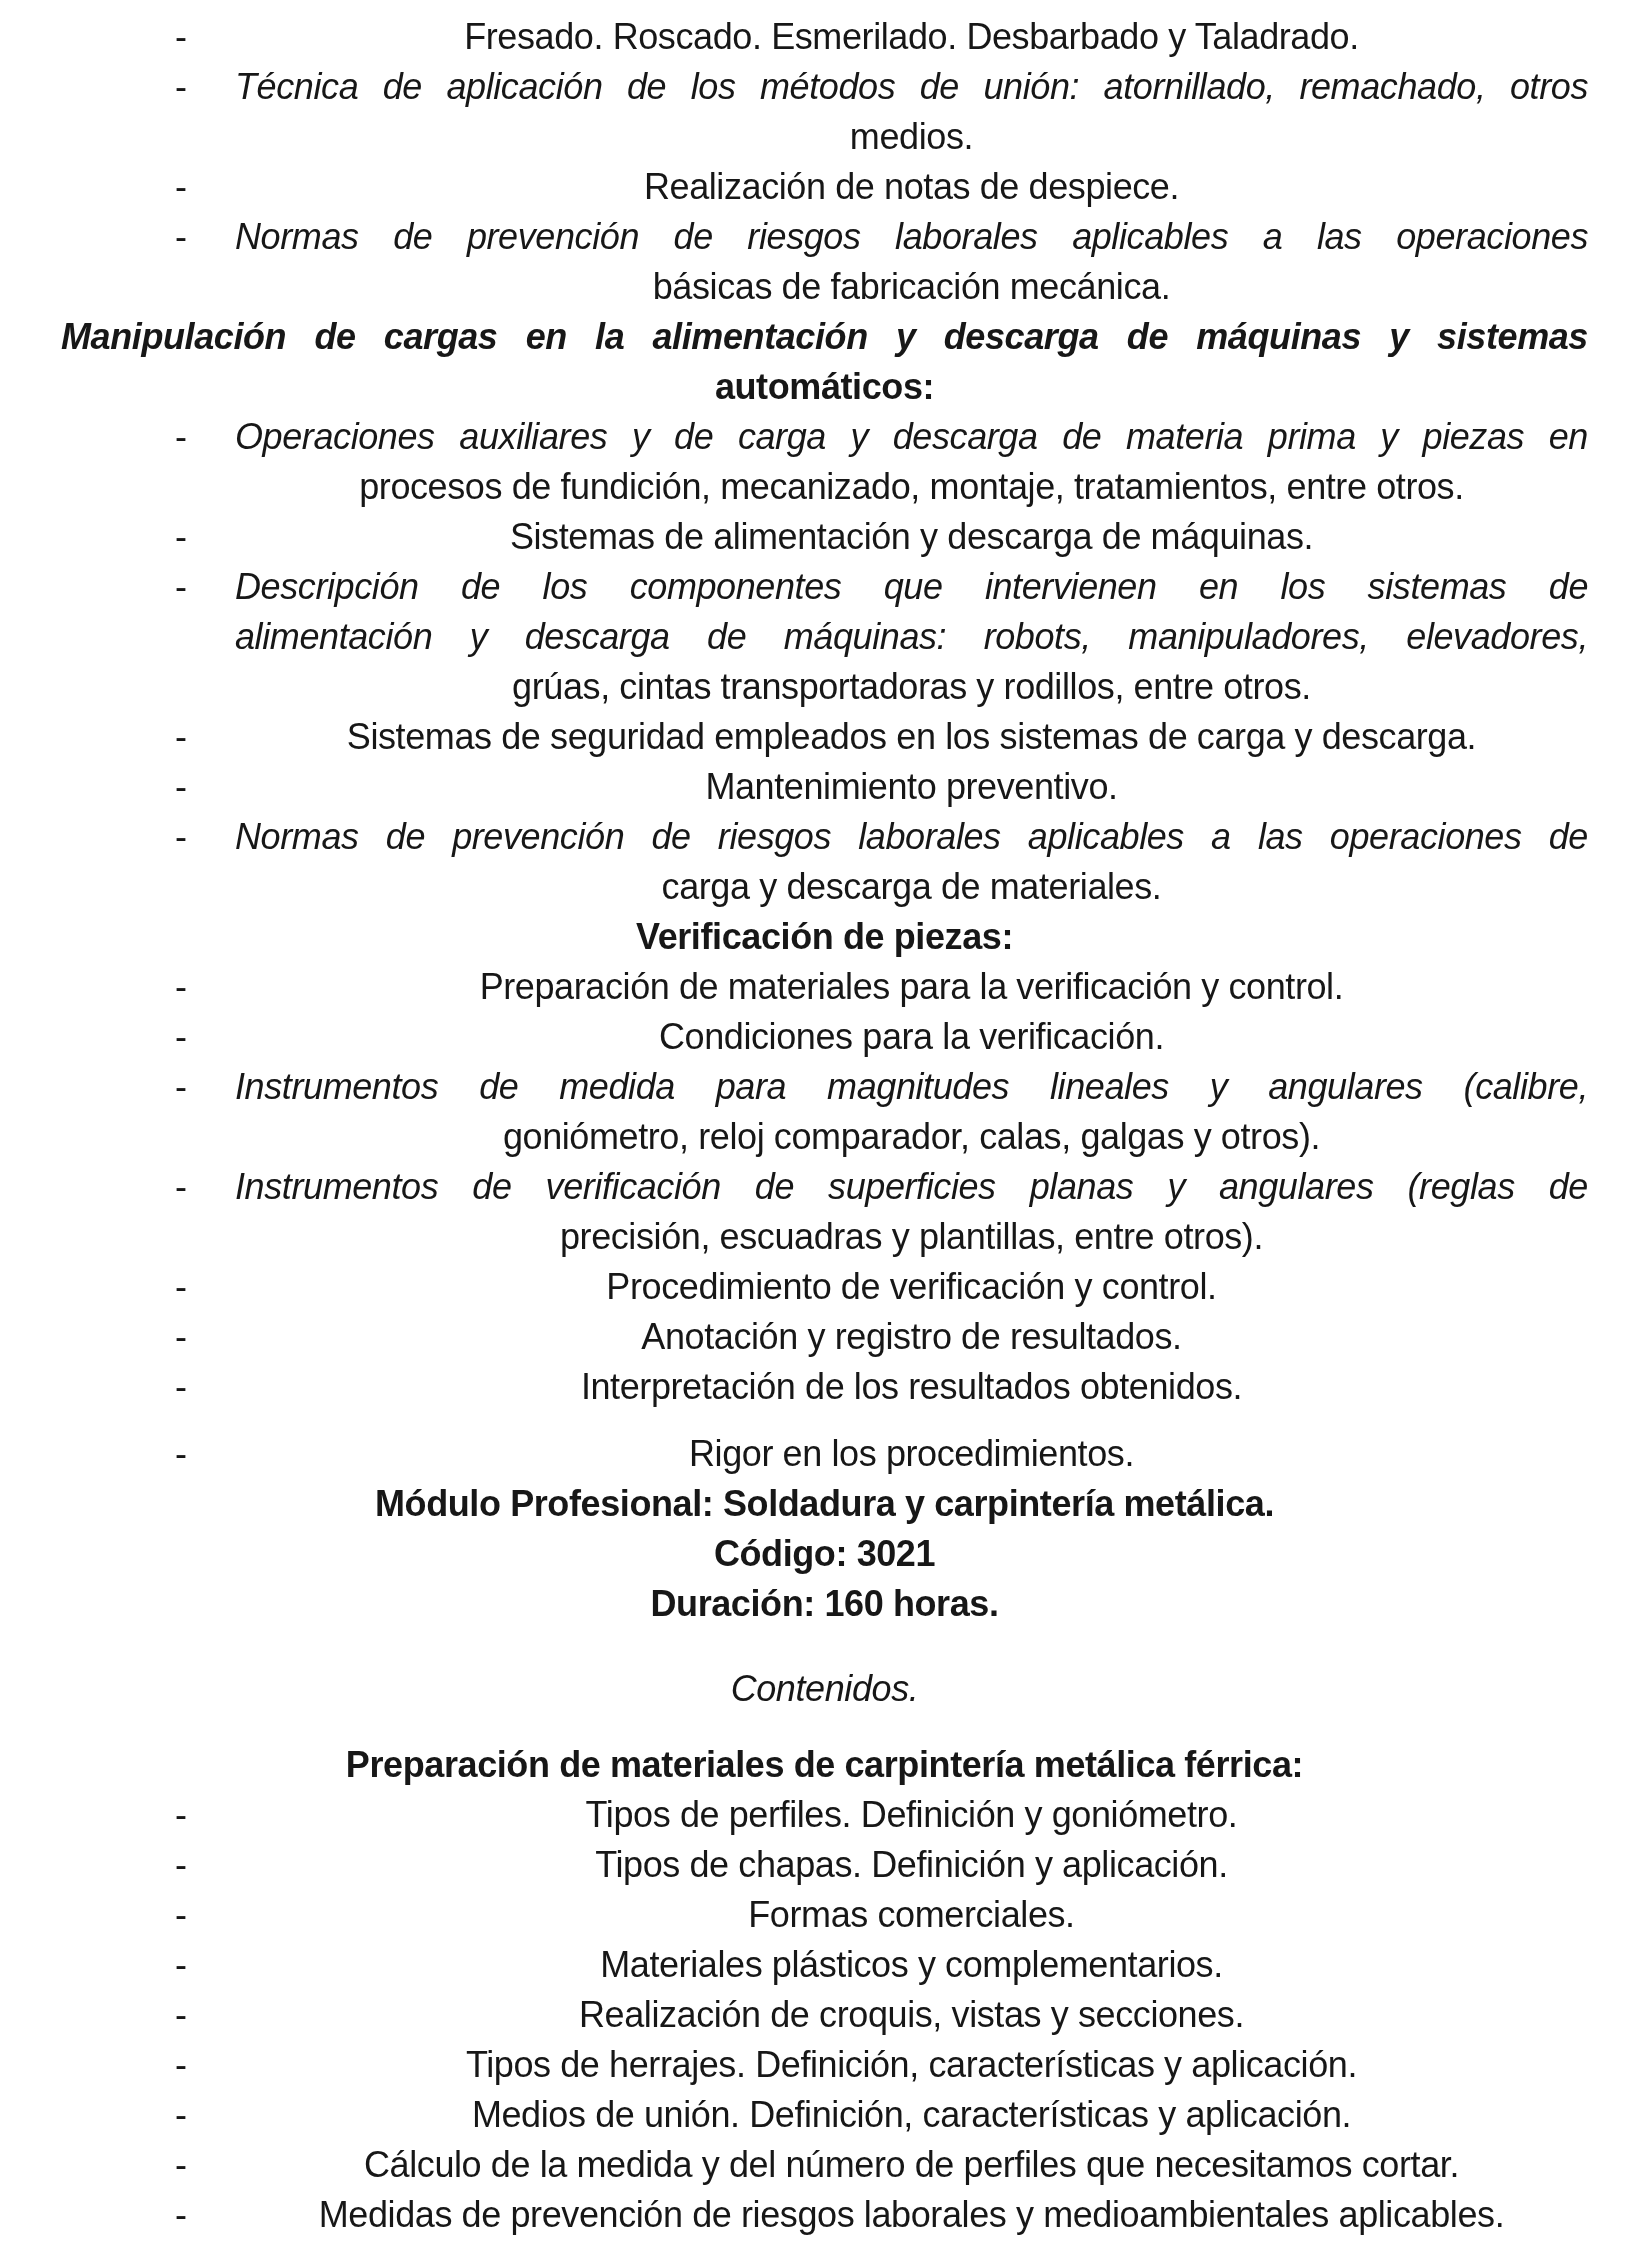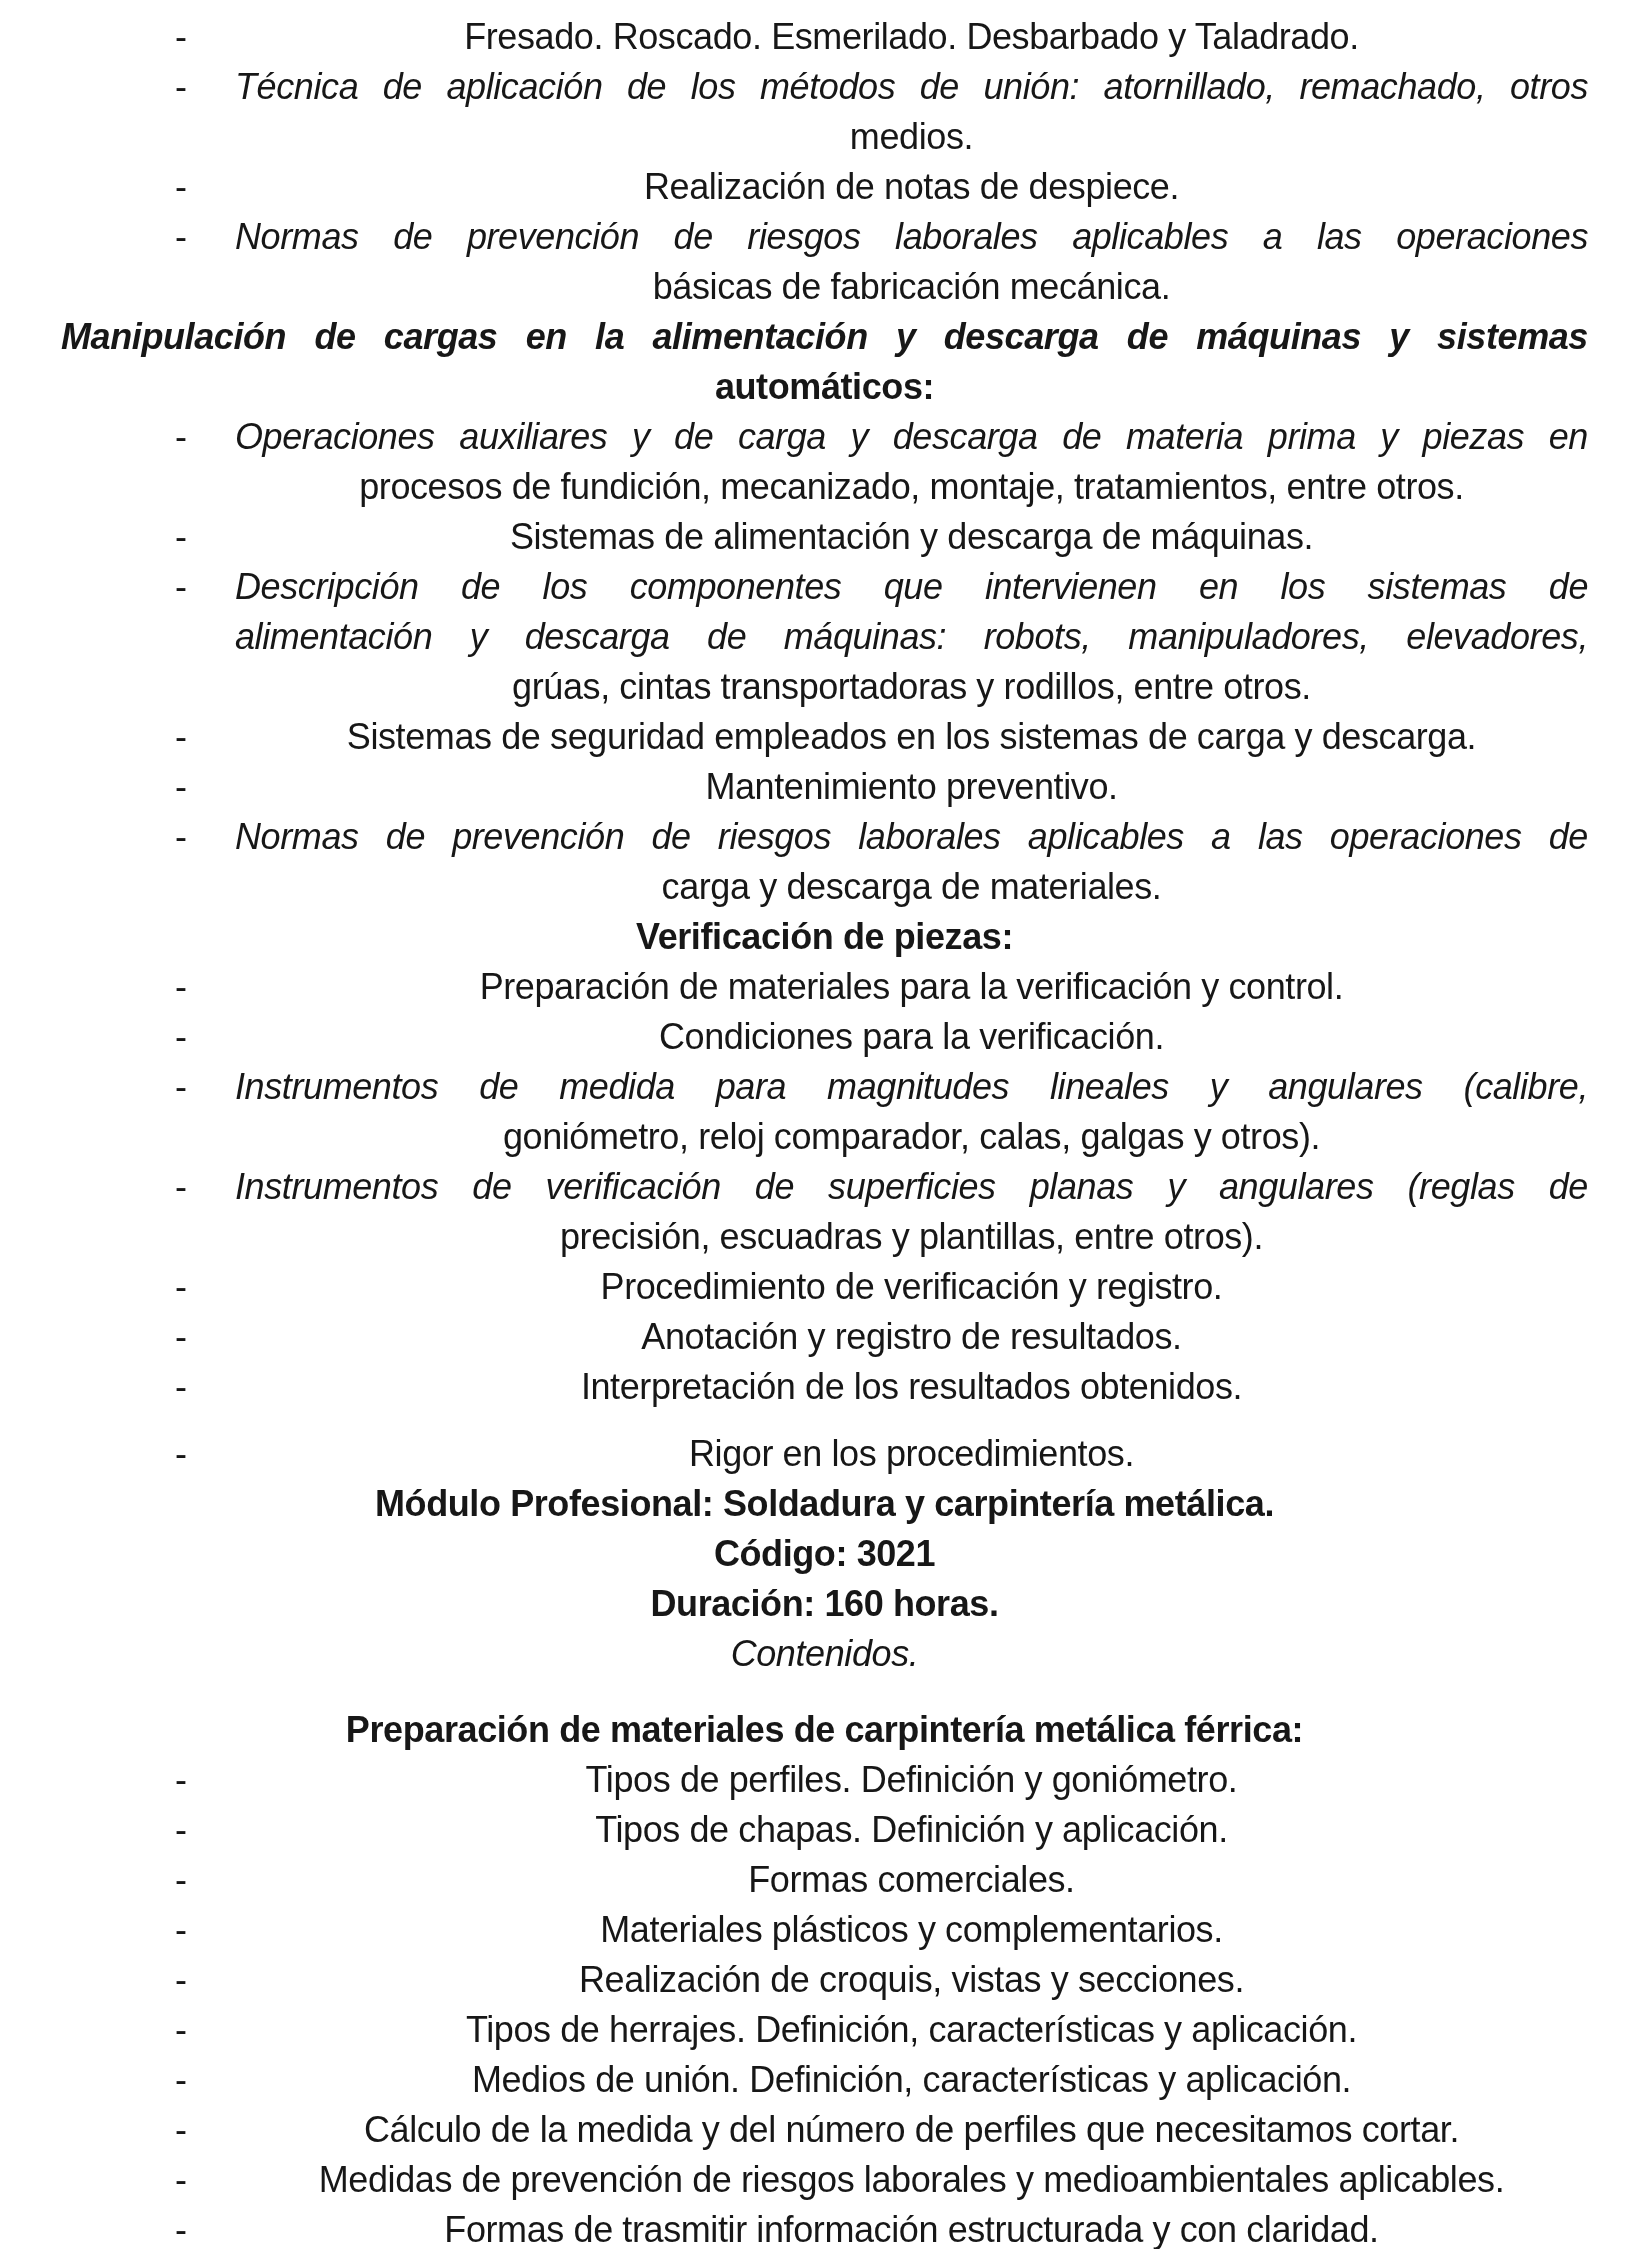--- a/index.html
+++ b/index.html
@@ -41,20 +41,21 @@
     left: 114px;
     top: 0;
   }
   .heading { font-weight: 700; }
   .para-bold { font-weight: 700; }
   .center-italic {
     font-style: italic;
   }
   .center-italic .line {
     text-align: center;
+    margin-top: 35px;
   }
   .gap-sm { margin-top: 26px; }
   .gap-md { margin-top: 16.7px; }
 </style>
 </head>
 <body>
 
 <div class="page">
   <div class="content" id="content">
       <div class="bullet-list">
@@ -157,21 +158,21 @@
         <div class="bullet-item">
           <span class="marker">-</span>
           <div class="btext">
             <div class="line j">Instrumentos de verificación de superficies planas y angulares (reglas de</div>
             <div class="line">precisión, escuadras y plantillas, entre otros).</div>
           </div>
         </div>
         <div class="bullet-item">
           <span class="marker">-</span>
           <div class="btext">
-            <div class="line">Procedimiento de verificación y registro.</div>
+            <div class="line">Procedimiento de verificación y control.</div>
           </div>
         </div>
         <div class="bullet-item">
           <span class="marker">-</span>
           <div class="btext">
             <div class="line">Anotación y registro de resultados.</div>
           </div>
         </div>
         <div class="bullet-item">
           <span class="marker">-</span>

